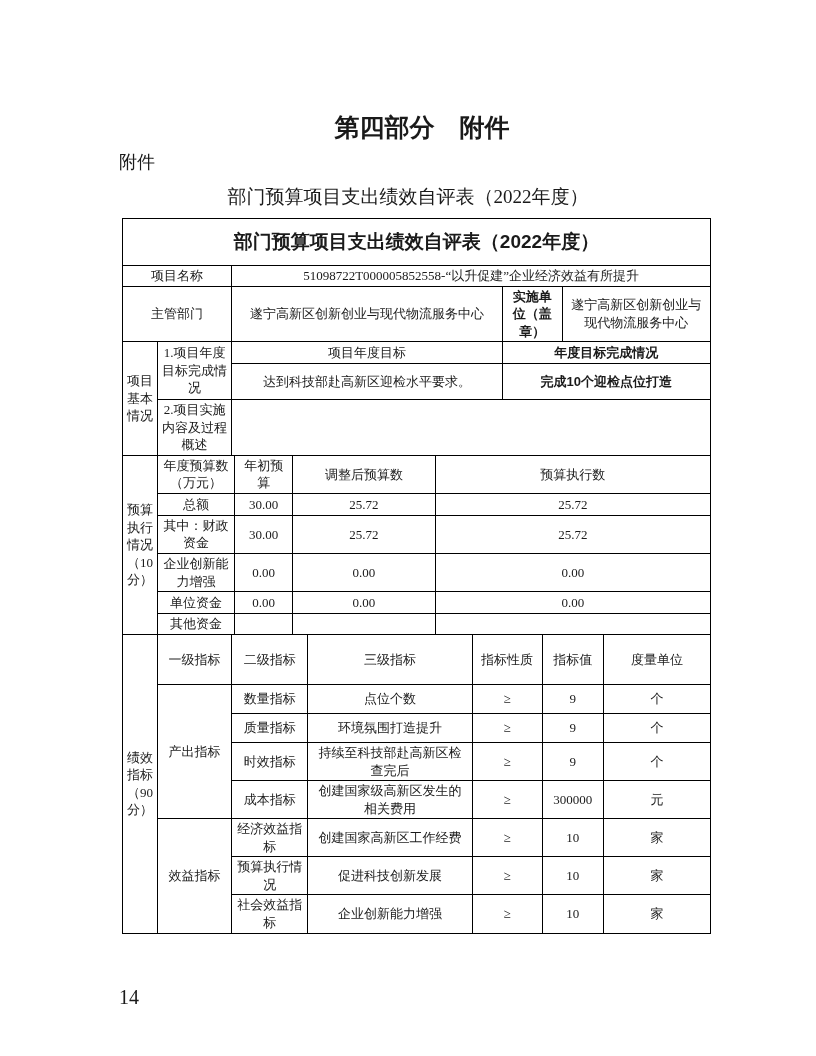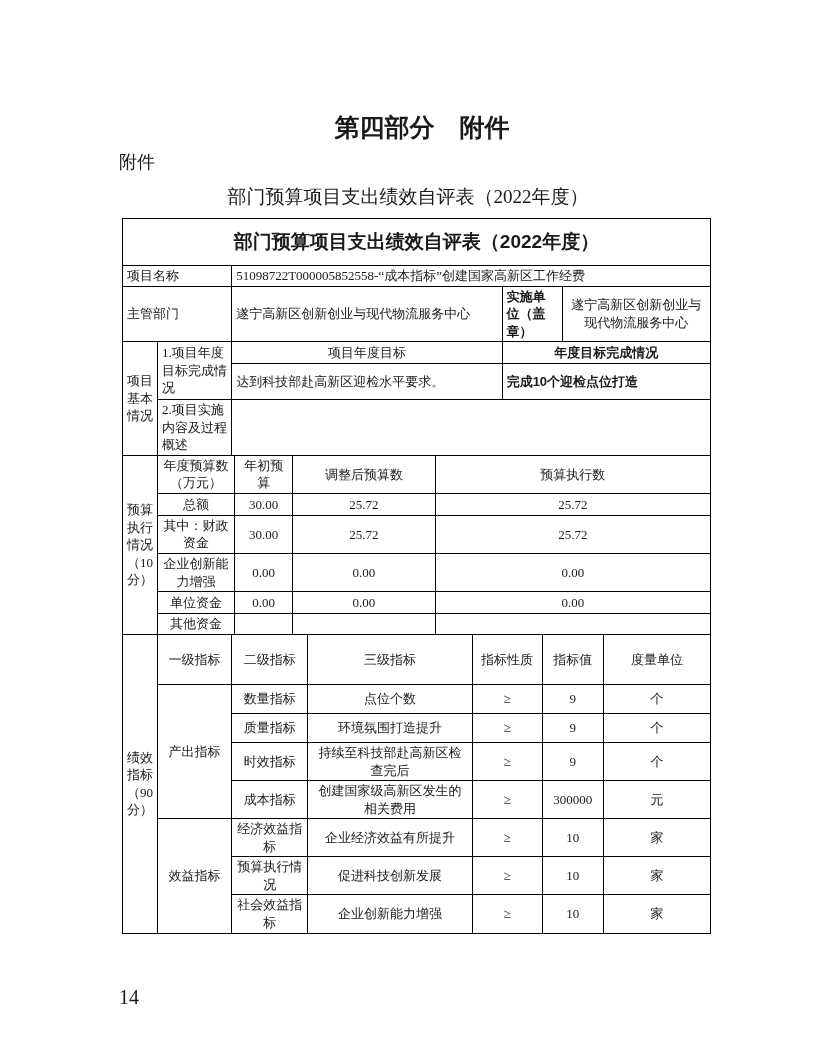--- a/index.html
+++ b/index.html
@@ -23,21 +23,21 @@
     padding:1px 4px; line-height:1.35; overflow:hidden; word-break:break-all;
   }
   .title-cell {
     font-family:"Liberation Sans","DejaVu Sans",sans-serif;
     font-weight:bold; font-size:19px;
   }
   .bold {
     font-family:"Liberation Sans","DejaVu Sans",sans-serif;
     font-weight:bold; font-size:13px;
   }
-  .left { text-align:left; }
+  .left { text-align:center; }
   .pagenum { position:absolute; top:986px; left:119px; font-size:20px; }
 </style>
 </head>
 <body>
 
 <div class="page">
 
   <h1 class="heading">第四部分　附件</h1>
   <div class="attach-label">附件</div>
   <div class="subtitle">部门预算项目支出绩效自评表（2022年度）</div>
@@ -58,21 +58,21 @@
     <table class="tstack">
       <colgroup>
         <col style="width:109px">
           <col style="width:270px">
           <col style="width:60px">
           <col style="width:148px">
       </colgroup>
       <tbody>
           <tr style="height:19px">
         <td class="left">项目名称</td>
-        <td class="left" colspan="3">51098722T000005852558-“成本指标”创建国家高新区工作经费</td>
+        <td class="left" colspan="3">51098722T000005852558-“以升促建”企业经济效益有所提升</td>
       </tr>
       <tr style="height:52px">
         <td class="left">主管部门</td>
         <td class="left">遂宁高新区创新创业与现代物流服务中心</td>
         <td class="left bold">实施单位（盖章）</td>
         <td>遂宁高新区创新创业与现代物流服务中心</td>
       </tr>
     </tbody>
       </table>
 
@@ -195,21 +195,21 @@
       <tr style="height:35px">
         <td>成本指标</td>
         <td>创建国家级高新区发生的相关费用</td>
         <td>≥</td>
         <td>300000</td>
         <td>元</td>
       </tr>
       <tr style="height:36px">
         <td rowspan="3">效益指标</td>
         <td>经济效益指标</td>
-        <td>企业经济效益有所提升</td>
+        <td>创建国家高新区工作经费</td>
         <td>≥</td>
         <td>10</td>
         <td>家</td>
       </tr>
       <tr style="height:35px">
         <td>预算执行情况</td>
         <td>促进科技创新发展</td>
         <td>≥</td>
         <td>10</td>
         <td>家</td>

